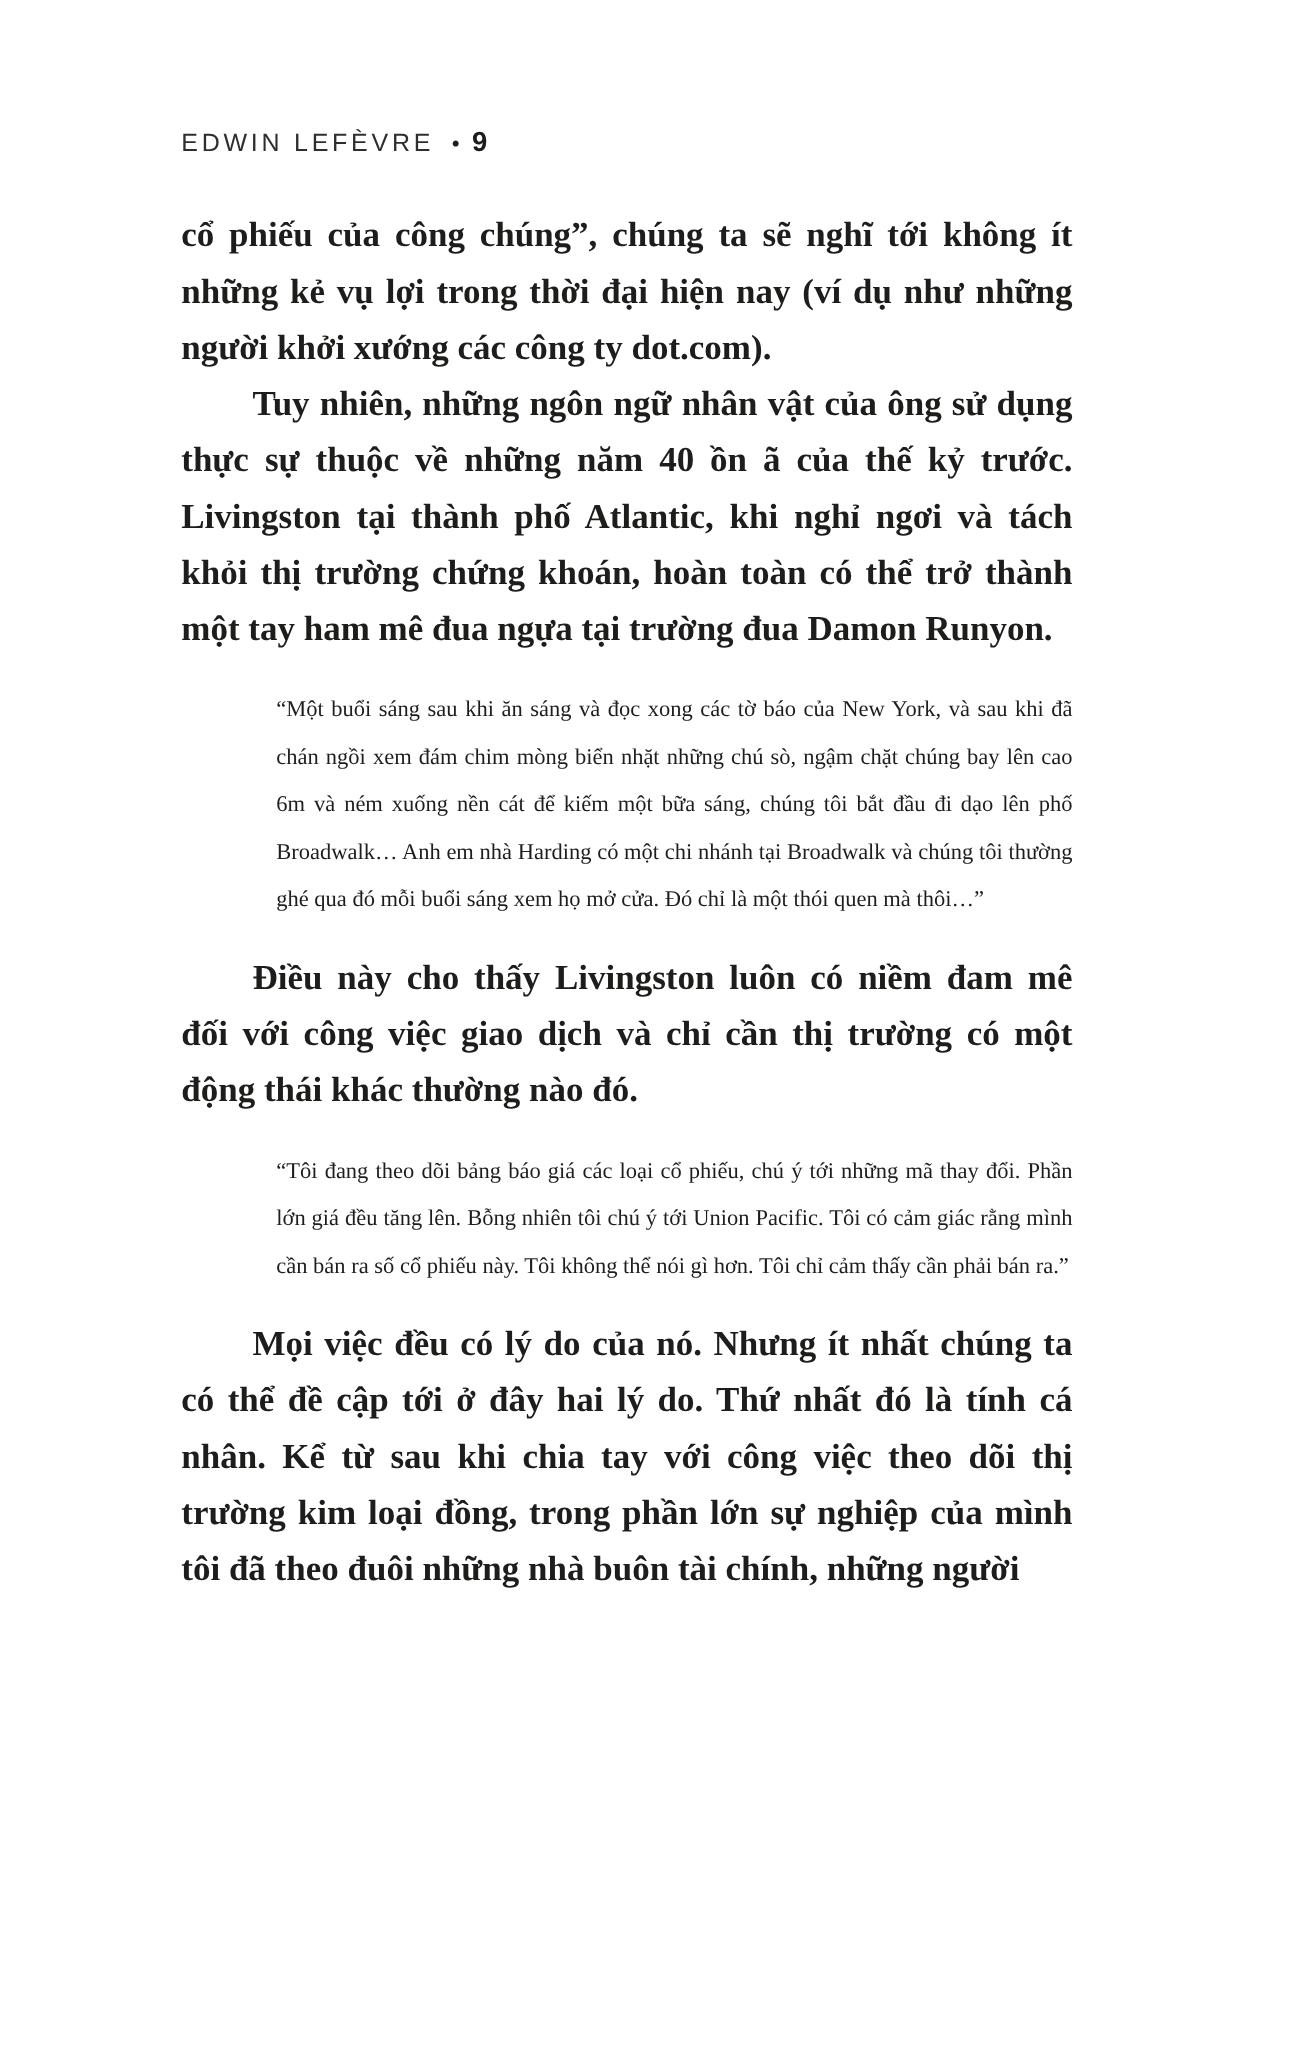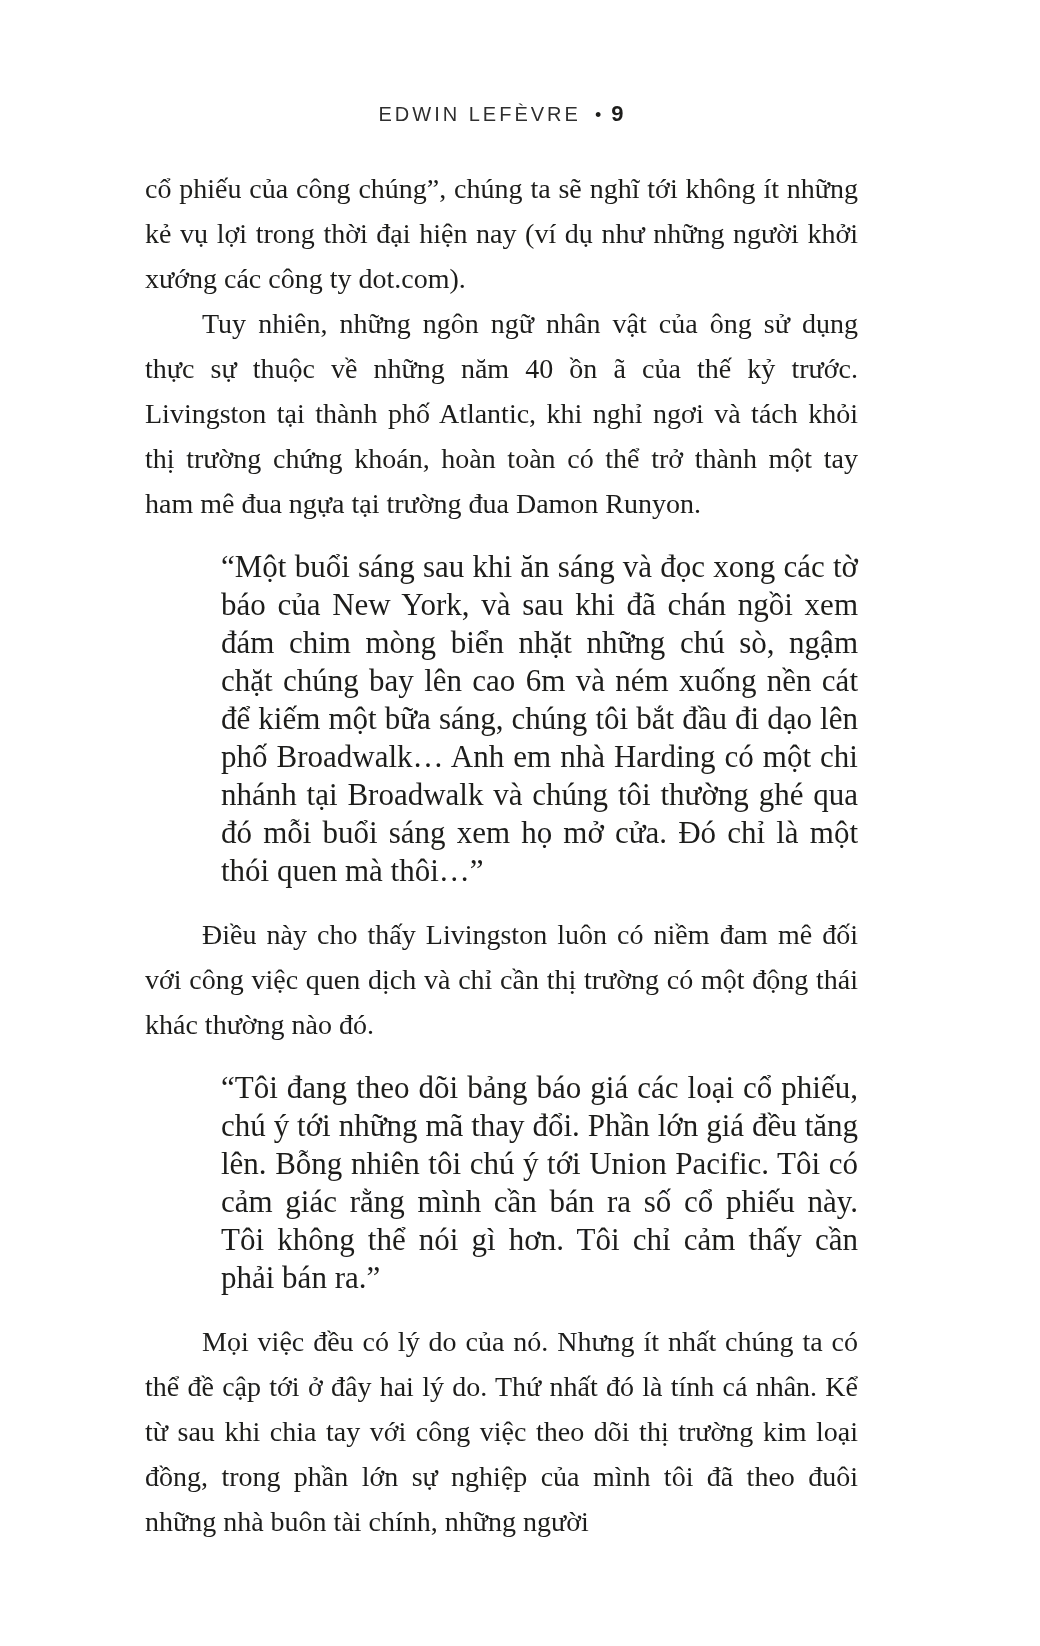--- a/index.html
+++ b/index.html
@@ -14,21 +14,21 @@
     background: #ffffff;
     color: #1d1d1b;
     font-family: "Liberation Serif", "DejaVu Serif", serif;
     overflow: hidden;
   }
   .running-head {
     position: absolute;
     top: 101px;
     left: 145px;
     width: 712px;
-    text-align: center;
+    text-align: left;
     font-family: "Liberation Sans", "DejaVu Sans", sans-serif;
     font-size: 20px;
     letter-spacing: 3px;
     color: #2e2e2e;
     white-space: nowrap;
   }
   .running-head .author {
     font-weight: 400;
   }
   .running-head .dot {
@@ -49,45 +49,46 @@
     top: 166px;
     left: 145px;
     width: 713px;
   }
   p.body {
     margin: 0;
     font-size: 28px;
     line-height: 45px;
     text-align: justify;
     text-justify: inter-word;
+    font-weight: bold;
   }
   p.indent {
     text-indent: 57px;
   }
   blockquote.quote {
     margin: 22px 0 22px 76px;
     padding: 0;
     width: 637px;
-    font-size: 31px;
+    font-size: 18px;
     line-height: 38px;
     text-align: justify;
     text-justify: inter-word;
   }
 </style>
 </head>
 <body>
 
 <div class="page">
 
   <header class="running-head">
     <span class="author">EDWIN LEFÈVRE</span><span class="dot">•</span><span class="pagenum">9</span>
   </header>
 
   <main class="text-block">
     <p class="body noindent">cổ phiếu của công chúng”, chúng ta sẽ nghĩ tới không ít những kẻ vụ lợi trong thời đại hiện nay (ví dụ như những người khởi xướng các công ty dot.com).</p>
     <p class="body indent">Tuy nhiên, những ngôn ngữ nhân vật của ông sử dụng thực sự thuộc về những năm 40 ồn ã của thế kỷ trước. Livingston tại thành phố Atlantic, khi nghỉ ngơi và tách khỏi thị trường chứng khoán, hoàn toàn có thể trở thành một tay ham mê đua ngựa tại trường đua Damon Runyon.</p>
     <blockquote class="quote">“Một buổi sáng sau khi ăn sáng và đọc xong các tờ báo của New York, và sau khi đã chán ngồi xem đám chim mòng biển nhặt những chú sò, ngậm chặt chúng bay lên cao 6m và ném xuống nền cát để kiếm một bữa sáng, chúng tôi bắt đầu đi dạo lên phố Broadwalk… Anh em nhà Harding có một chi nhánh tại Broadwalk và chúng tôi thường ghé qua đó mỗi buổi sáng xem họ mở cửa. Đó chỉ là một thói quen mà thôi…”</blockquote>
-    <p class="body indent">Điều này cho thấy Livingston luôn có niềm đam mê đối với công việc quen dịch và chỉ cần thị trường có một động thái khác thường nào đó.</p>
+    <p class="body indent">Điều này cho thấy Livingston luôn có niềm đam mê đối với công việc giao dịch và chỉ cần thị trường có một động thái khác thường nào đó.</p>
     <blockquote class="quote">“Tôi đang theo dõi bảng báo giá các loại cổ phiếu, chú ý tới những mã thay đổi. Phần lớn giá đều tăng lên. Bỗng nhiên tôi chú ý tới Union Pacific. Tôi có cảm giác rằng mình cần bán ra số cổ phiếu này. Tôi không thể nói gì hơn. Tôi chỉ cảm thấy cần phải bán ra.”</blockquote>
     <p class="body indent">Mọi việc đều có lý do của nó. Nhưng ít nhất chúng ta có thể đề cập tới ở đây hai lý do. Thứ nhất đó là tính cá nhân. Kể từ sau khi chia tay với công việc theo dõi thị trường kim loại đồng, trong phần lớn sự nghiệp của mình tôi đã theo đuôi những nhà buôn tài chính, những người</p>
   </main>
 
 </div>
 
 </body></html>

